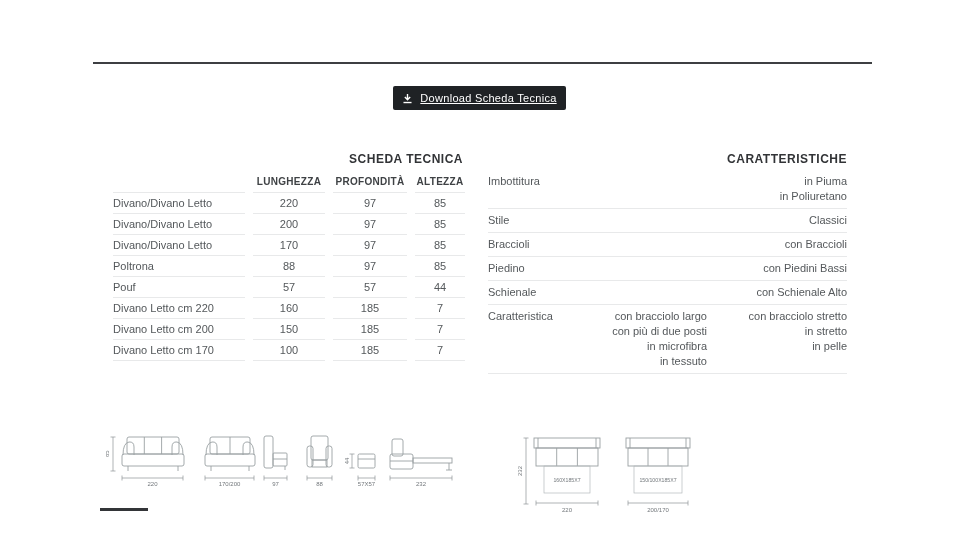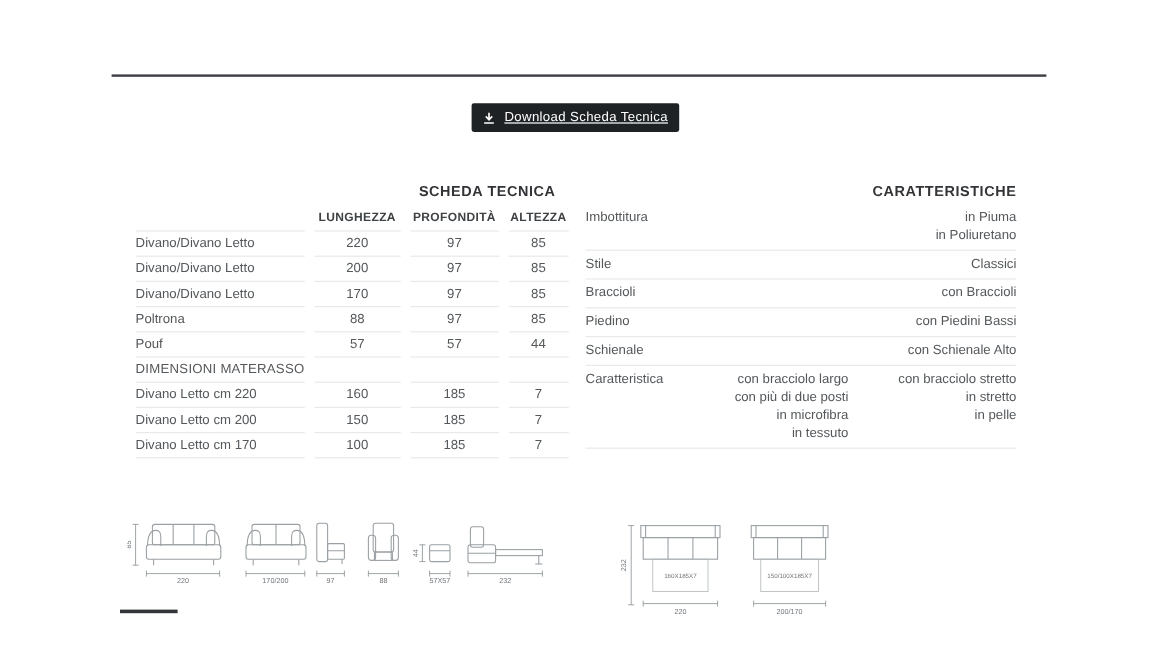--- a/index.html
+++ b/index.html
@@ -114,26 +114,20 @@
         <td class="lab">Poltrona</td>
         <td class="num">88</td>
         <td class="num">97</td>
         <td class="num">85</td>
       </tr>
       <tr>
         <td class="lab">Pouf</td>
         <td class="num">57</td>
         <td class="num">57</td>
         <td class="num">44</td>
-      </tr>
-      <tr class="section">
-        <td class="lab">DIMENSIONI MATERASSO</td>
-        <td class="num"></td>
-        <td class="num"></td>
-        <td class="num"></td>
       </tr>
       <tr>
         <td class="lab">Divano Letto cm 220</td>
         <td class="num">160</td>
         <td class="num">185</td>
         <td class="num">7</td>
       </tr>
       <tr>
         <td class="lab">Divano Letto cm 200</td>
         <td class="num">150</td>

